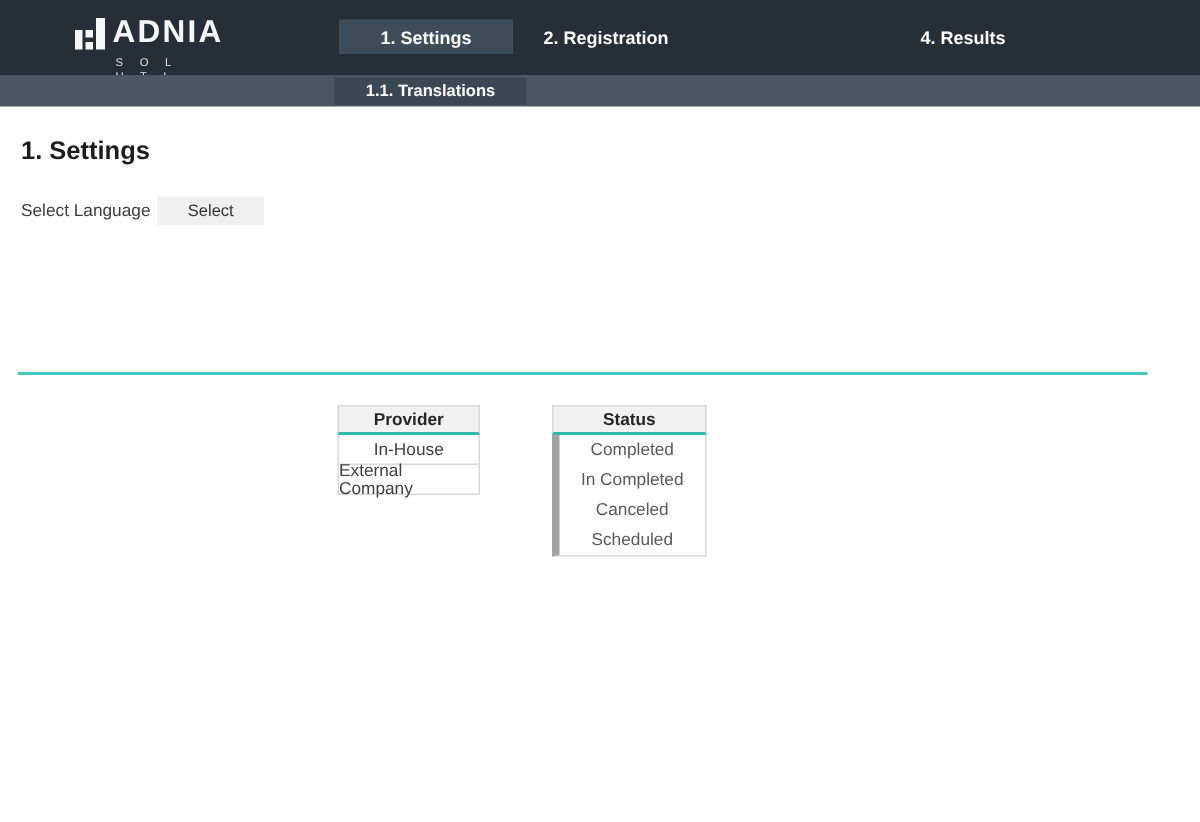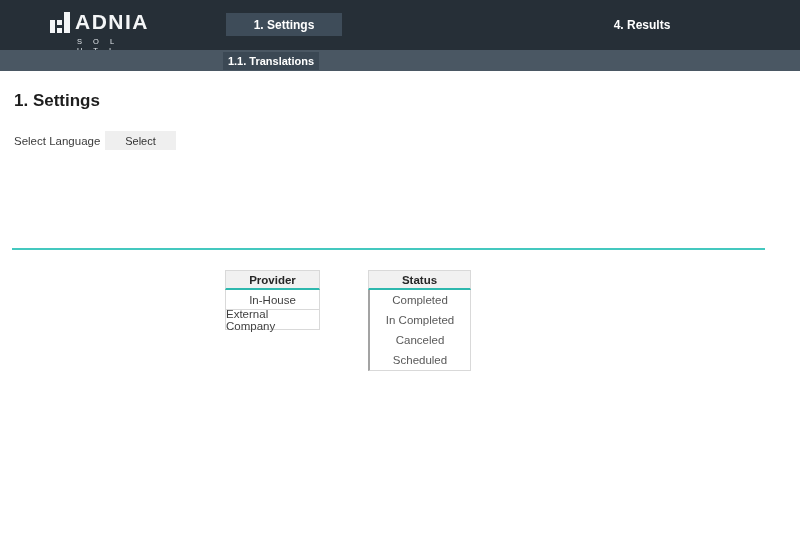--- a/index.html
+++ b/index.html
@@ -46,21 +46,21 @@
   .tab-registration { left: 348px; width: 112px; }
   .tab-training   { left: 462px; width: 124px; }
   .tab-results    { left: 600px; width: 84px; }
 
   
   .subnav {
     position: absolute; left: 0; top: 50px; width: 800px; height: 21px;
     background: #4a5763;
   }
   .subnav-item {
-    position: absolute; left: 223px; top: 2px; width: 96px; height: 18px;
+    position: absolute; left: 223px; top: 2px; width: 128px; height: 18px;
     background: #3b4854;
     display: flex; align-items: center; justify-content: center;
     color: #ffffff; font-size: 11px; font-weight: bold;
     cursor: pointer;
   }
 
   
   .page-title {
     position: absolute; left: 14px; top: 91px;
     font-size: 17px; font-weight: bold; color: #1d1d1d;
@@ -92,21 +92,21 @@
   .provider-table { left: 225px; width: 95px; }
   .provider-table .td {
     height: 20px;
     border-left: 1px solid #d9d9d9; border-right: 1px solid #d9d9d9;
     border-bottom: 1px solid #d9d9d9;
     display: flex; align-items: center; justify-content: center;
     font-size: 11.5px; color: #3f3f3f;
   }
   .status-table { left: 368px; width: 103px; }
   .status-table .tbody {
-    border-left: 2px solid #a3a3a3; border-right: 1px solid #d9d9d9;
+    border-left: 5px solid #a3a3a3; border-right: 1px solid #d9d9d9;
     border-bottom: 1px solid #d9d9d9;
   }
   .status-table .td {
     height: 20px;
     display: flex; align-items: center; justify-content: center;
     font-size: 11.5px; color: #595959;
   }
 </style>
 </head>
 <body>
@@ -121,20 +121,21 @@
             <span class="dot"></span>
           </span>
         <span class="bar-tall"></span>
       </span>
       <span class="logo-name">ADNIA</span>
     </div>
     <div class="logo-sub">S O L U T I O N S</div>
   </div>
 
   <div class="nav-tab tab-settings active">1. Settings</div>
+  <div class="nav-tab tab-registration">2. Registration</div>
   <div class="nav-tab tab-results">4. Results</div>
 </div>
 
 <div class="subnav">
   <div class="subnav-item">1.1. Translations</div>
 </div>
 
 <div class="page-title">1. Settings</div>
 
 <div class="lang-label">Select Language</div>

